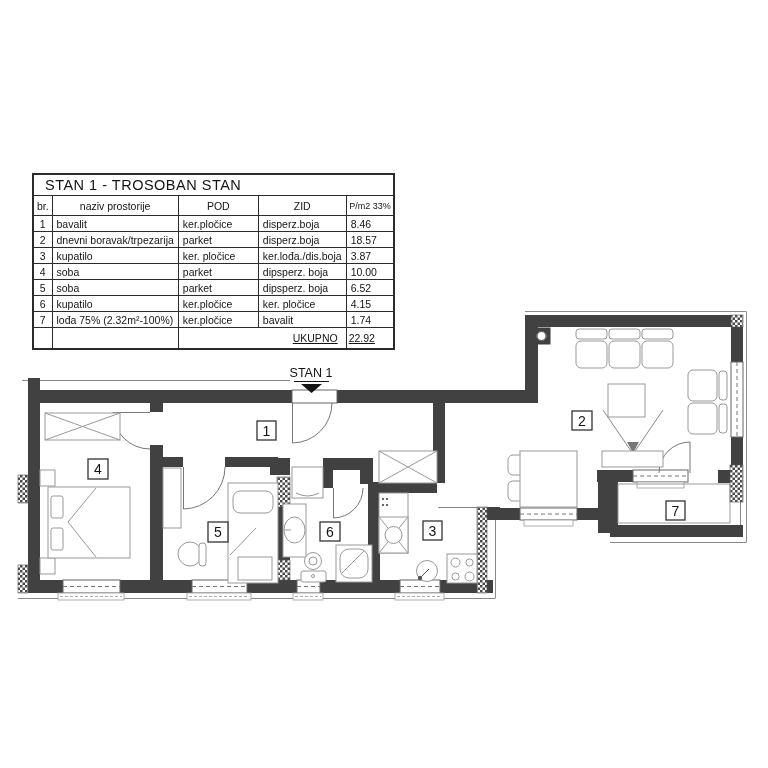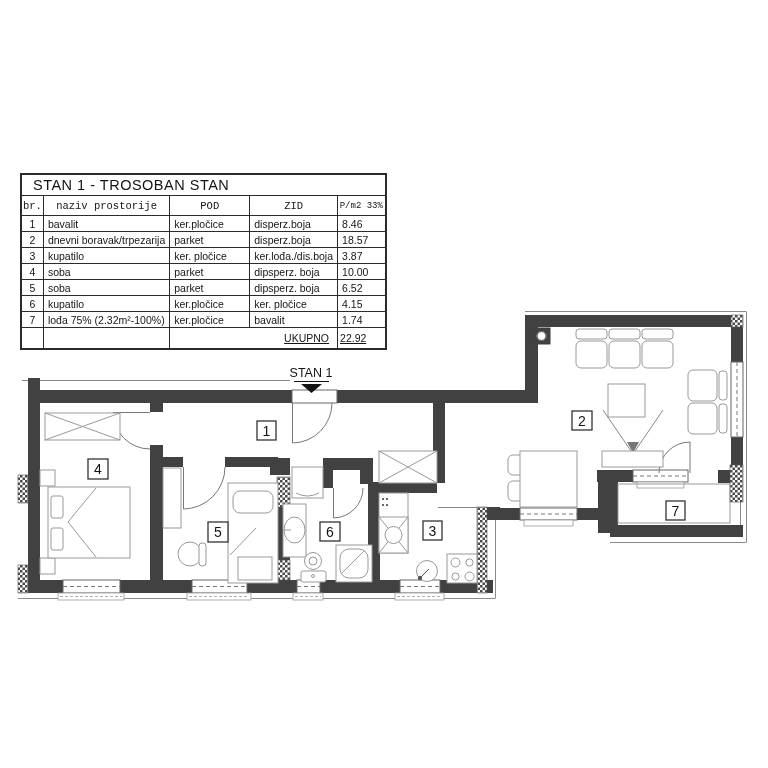--- a/index.html
+++ b/index.html
@@ -1,23 +1,23 @@
 <!DOCTYPE html>
 <html><head>
 <meta charset="utf-8">
 <style>
   html,body{margin:0;padding:0;background:#fff;}
   .page{position:relative;width:768px;height:768px;background:#fff;overflow:hidden;
         font-family:"Liberation Sans",sans-serif;}
   
-  table.spec{position:absolute;left:20px;top:173px;border-collapse:collapse;table-layout:fixed;
+  table.spec{position:absolute;left:32px;top:173px;border-collapse:collapse;table-layout:fixed;
              background:#fff;color:#141414;border:2px solid #2b2b2b;}
   table.spec td{border:1px solid #2b2b2b;font-weight:400;overflow:hidden;white-space:nowrap;}
   td.title-cell{font-size:14.5px;height:18px;padding:1px 0 1px 11px;letter-spacing:.5px;}
-  tr.head td{font-size:10.5px;height:19px;text-align:center;padding:0 1px;font-family:Liberation Mono, monospace;}
+  tr.head td{font-size:10.5px;height:19px;text-align:center;padding:0 1px;}
   tr.head td.small{font-size:9px;}
   tr.r td{font-size:10.5px;height:15px;padding:0 4px;}
   td.br{text-align:center;padding:0 1px;}
   td.num{text-align:left;padding:0 5px 0 2px;}
   tr.foot td{height:18px;font-size:10.5px;text-decoration:underline;}
   td.ukupno{text-align:right;padding:0 8px 0 2px;font-size:11px;}
   
   svg.plan{position:absolute;left:0;top:0;}
   text.room-no{font-family:"Liberation Sans",sans-serif;font-size:14px;fill:#141414;}
   text.stan{font-family:"Liberation Sans",sans-serif;font-size:12.5px;fill:#141414;}

